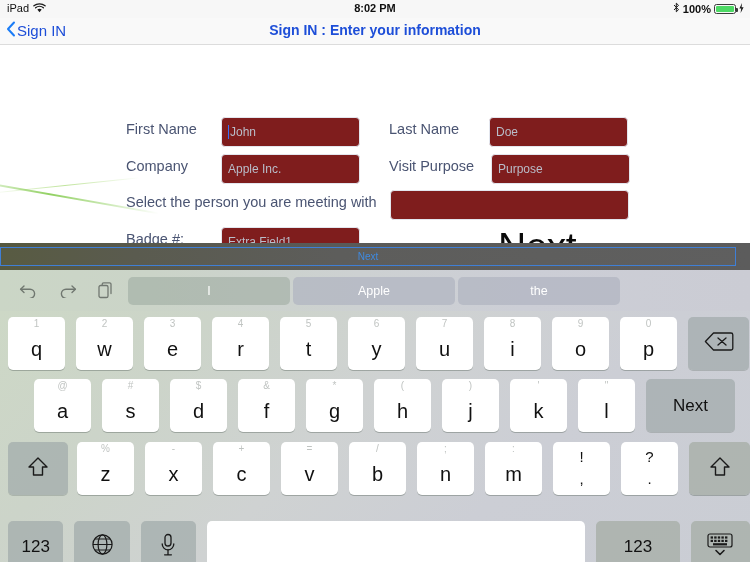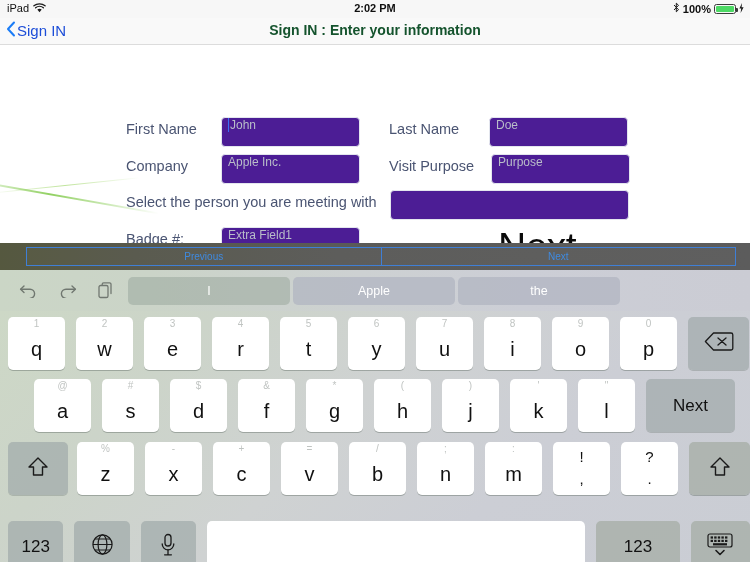--- a/index.html
+++ b/index.html
@@ -35,41 +35,41 @@
     position:absolute;top:18px;left:0;width:750px;height:26px;
     background:#f9f9f9;border-bottom:1px solid #dcdcdc;
   }
   .nav-back{
     position:absolute;left:6px;top:3px;display:flex;align-items:center;
     color:#1d4ed8;font-size:15px;cursor:pointer;
   }
   .nav-back .chev{margin-right:1px;display:block;}
   .nav-title{
     position:absolute;left:0;right:0;top:4px;text-align:center;
-    font-size:14px;font-weight:bold;color:#14532d;
+    font-size:14px;font-weight:bold;color:#1d4ed8;
   }
 
   
   .form-area{position:absolute;top:45px;left:0;width:750px;height:201px;background:#fff;overflow:hidden;}
   .green-streak{
     position:absolute;left:-40px;top:150px;width:200px;height:2px;
     background:linear-gradient(90deg, rgba(126,200,70,0) 0%, rgba(126,200,70,.85) 45%, rgba(126,200,70,0) 100%);
     transform:rotate(10deg);
   }
   .green-streak2{
     position:absolute;left:-10px;top:140px;width:150px;height:1px;
     background:linear-gradient(90deg, rgba(150,210,90,0) 0%, rgba(150,210,90,.6) 50%, rgba(150,210,90,0) 100%);
     transform:rotate(-6deg);
   }
   .flabel{
     position:absolute;font-size:14.5px;color:#4a5472;white-space:nowrap;
   }
   .finput{
     position:absolute;height:22px;border:1px solid #e3e6ee;border-radius:4px;
-    background:#4c1d95;box-sizing:border-box;display:flex;align-items:flex-end;
+    background:#7f1d1d;box-sizing:border-box;display:flex;align-items:center;
     padding:14px 6px;font-size:12px;color:#b9bdc9;cursor:text;
   }
   .finput .ph{color:#b9bdc9;font-size:12px;}
   .caret{
     display:inline-block;width:1px;height:14px;background:#3b6ef5;margin-right:1px;
   }
   .next-big{
     position:absolute;left:498px;top:182px;font-size:39px;color:#0a0a0a;
     letter-spacing:-0.5px;line-height:1;
   }
@@ -140,21 +140,21 @@
     <div class="sb-left">
       <span>iPad</span>
       <span class="wifi">
         <svg width="13" height="10" viewBox="0 0 13 10">
           <path d="M6.5 9.2 L4.3 6.6 a3.4 3.4 0 0 1 4.4 0 Z" fill="#1a1a1a"></path>
           <path d="M2.6 4.8 a6 6 0 0 1 7.8 0" stroke="#1a1a1a" stroke-width="1.3" fill="none" stroke-linecap="round"></path>
           <path d="M0.9 2.8 a9 9 0 0 1 11.2 0" stroke="#1a1a1a" stroke-width="1.3" fill="none" stroke-linecap="round"></path>
         </svg>
       </span>
     </div>
-    <div class="sb-center">2:02 PM</div>
+    <div class="sb-center">8:02 PM</div>
     <div class="sb-right">
       <span>
         <svg width="7" height="11" viewBox="0 0 7 11">
           <path d="M1 3 L5.5 7.7 L3.3 9.8 V1.2 L5.5 3.3 L1 8" stroke="#1a1a1a" stroke-width="1" fill="none" stroke-linejoin="round"></path>
         </svg>
       </span>
       <span>100%</span>
       <span class="batt">
           <i style="width:100%"></i>
         </span>
@@ -210,21 +210,20 @@
 
     <div class="flabel" style="left:126px;top:186px;">Badge #:</div>
     <div class="finput" style="left:221px;top:182px;width:139px;">
       <span class="ph">Extra Field1</span>
     </div>
 
     <div class="next-big">Next</div>
   </div>
 
   <div class="acc-bar">
-    <div class="acc-btn left">Previous</div>
     <div class="acc-btn right">Next</div>
   </div>
 
   <div class="pred-bar">
     <div class="pred-icons">
       <span class="pi">
         <svg width="19" height="15" viewBox="0 0 19 15">
             <path d="M5 3 L1.6 6.2 L5 9.4" stroke="#3a3f3c" stroke-width="1.4" fill="none" stroke-linecap="round" stroke-linejoin="round"></path>
             <path d="M1.8 6.2 H11 a4.6 4.6 0 0 1 0 9.2" stroke="#3a3f3c" stroke-width="1.4" fill="none" stroke-linecap="round"></path>
           </svg>

